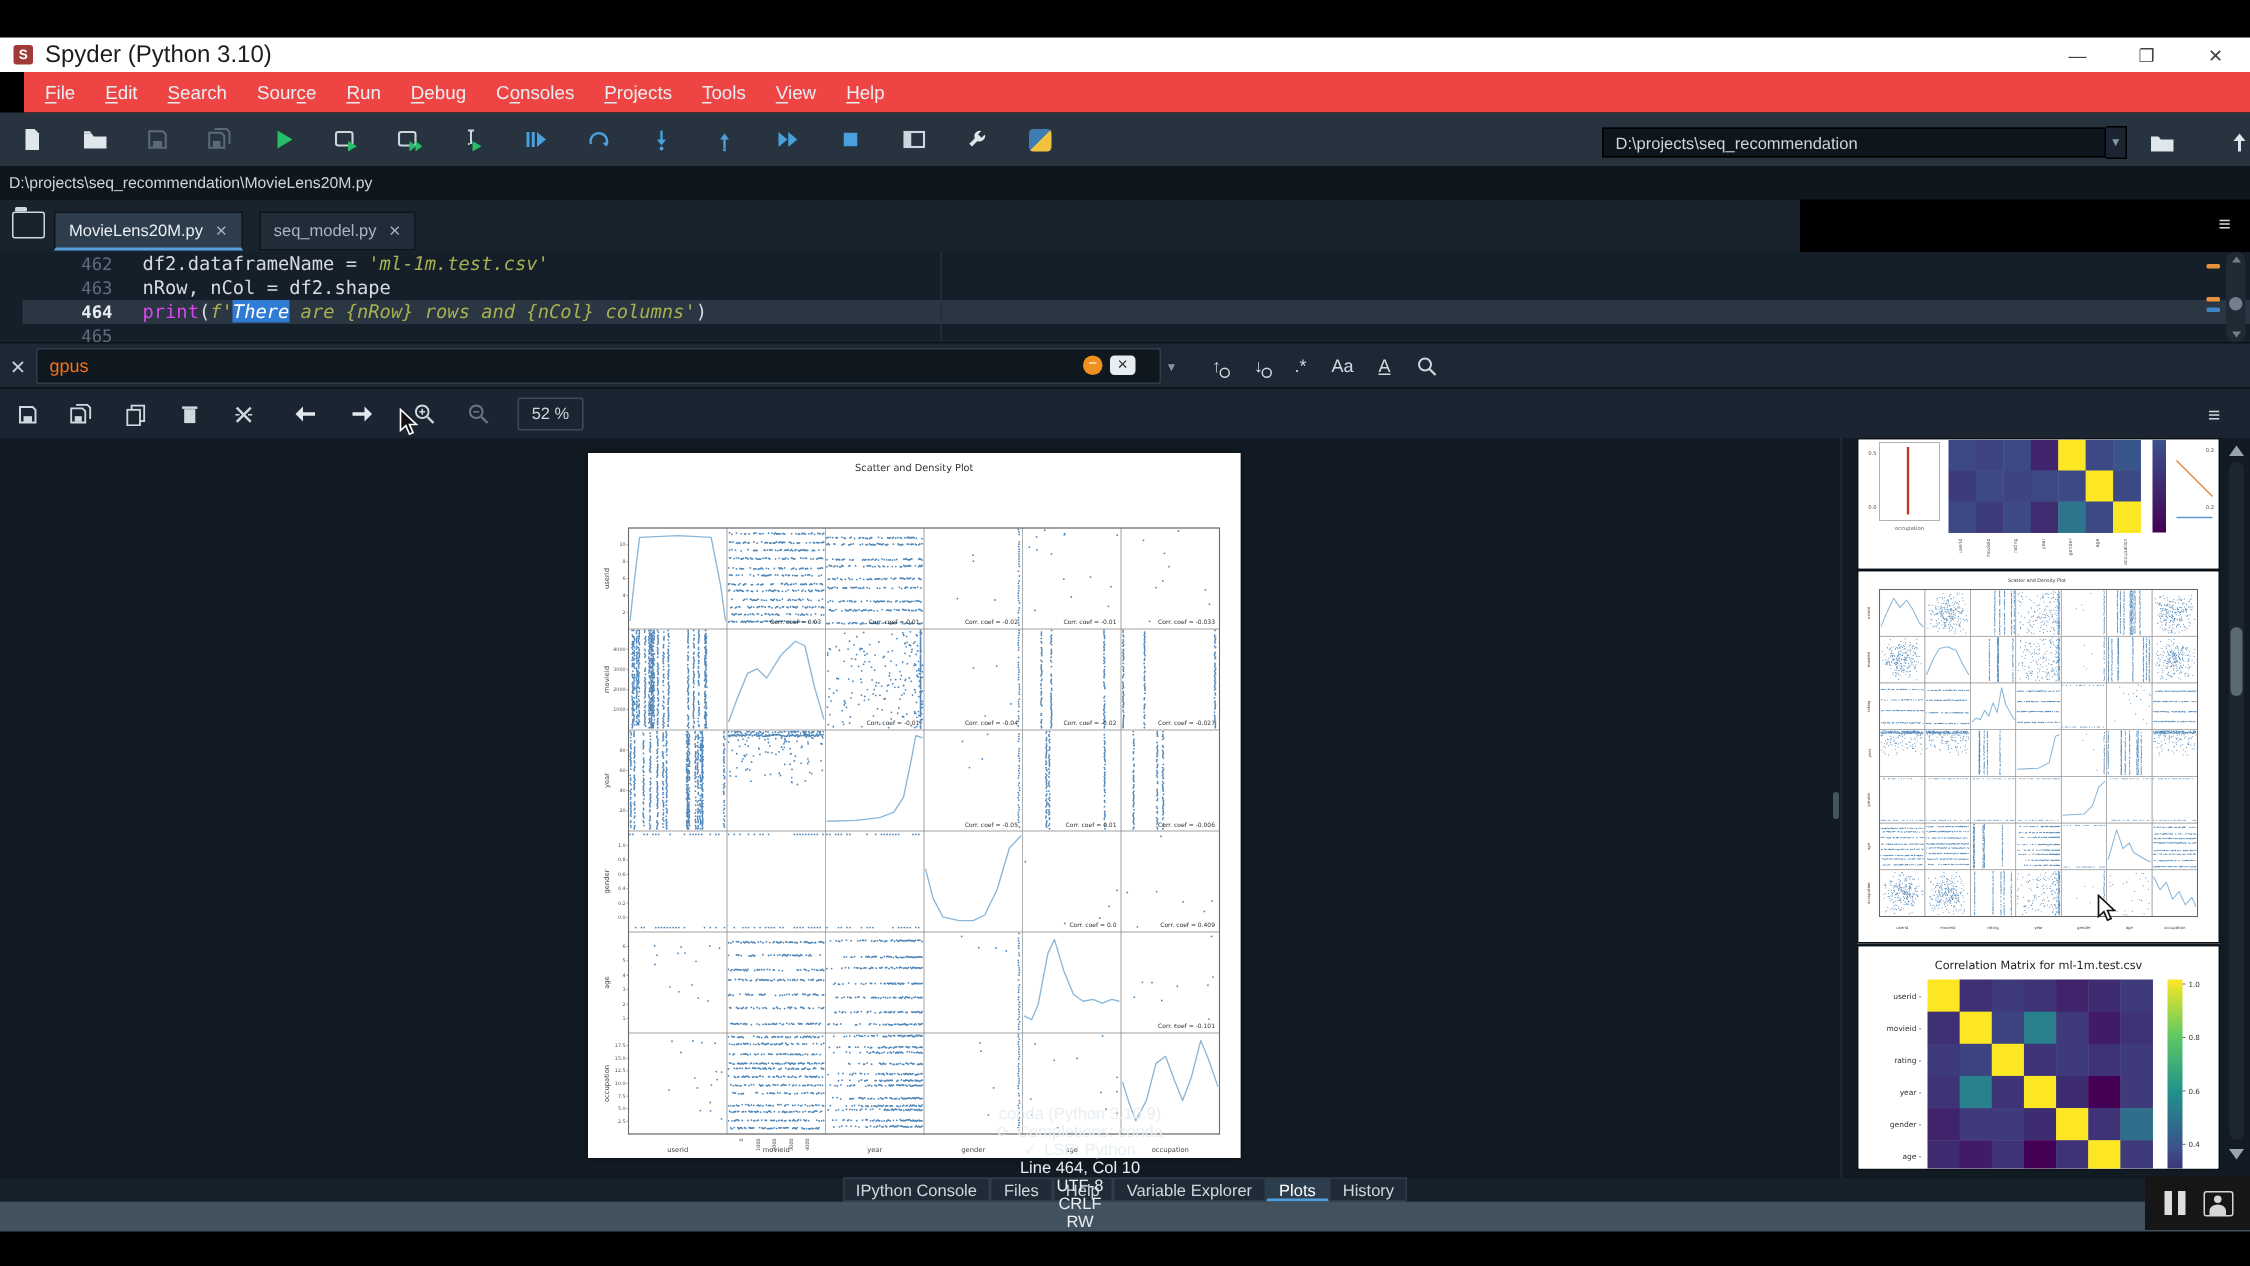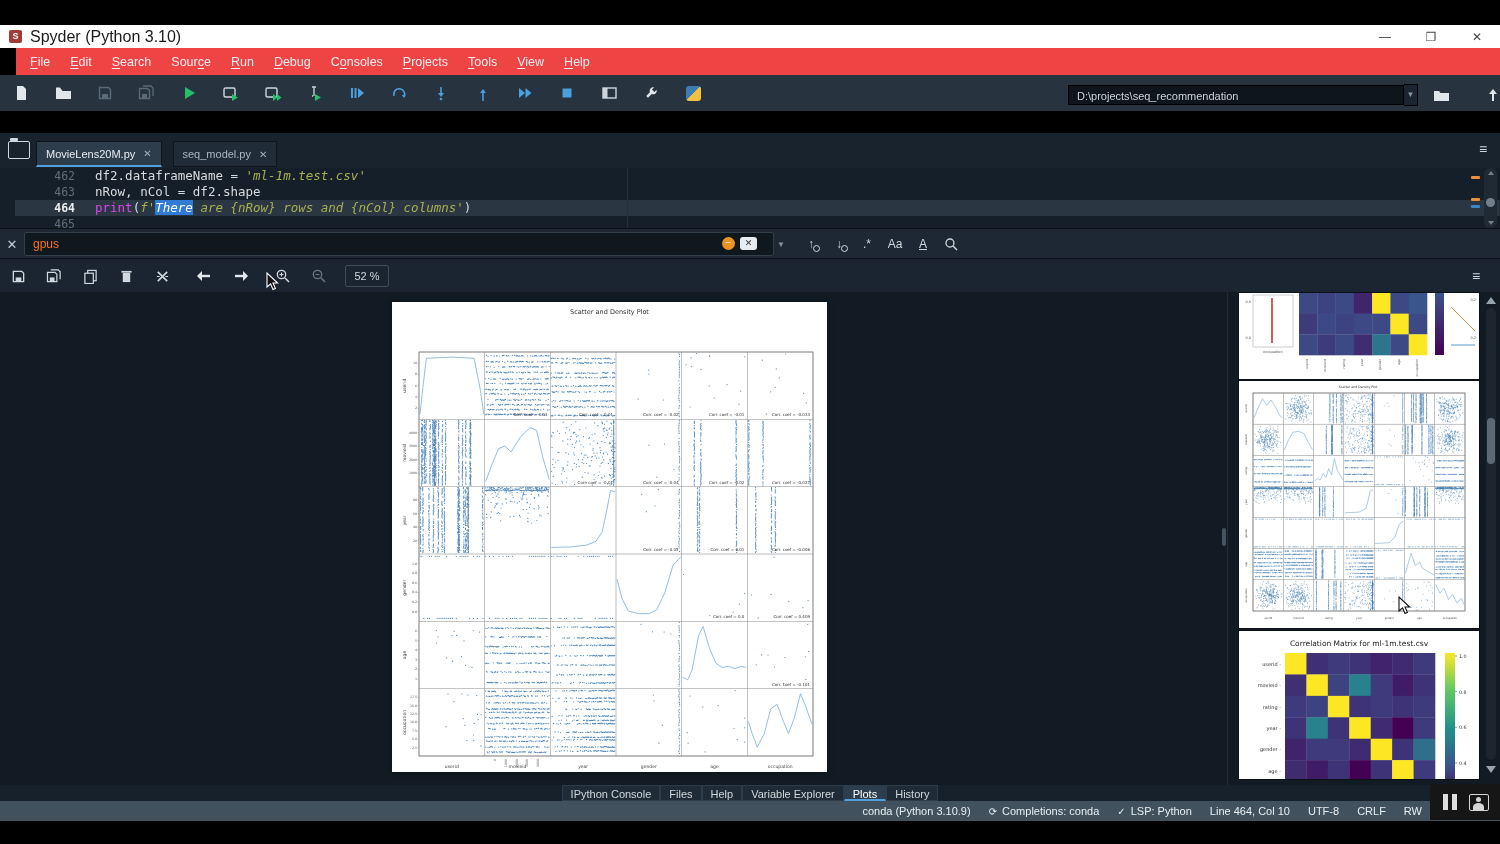--- a/index.html
+++ b/index.html
@@ -22,21 +22,21 @@
   .pylogo{width:15px;height:15px;border-radius:3px;background:linear-gradient(135deg,#3f7cb2 50%,#f2c23e 50%);}
   .wdwrap{position:absolute;left:1068px;top:7px;display:flex;align-items:center;}
   .wdfield{width:336px;height:20px;background:#0e151d;border:1px solid #000;color:#ccd4db;
            font-size:11px;line-height:20px;padding-left:8px;box-sizing:border-box;}
   .wdcaret{width:13px;height:20px;background:#1b2531;border:1px solid #000;border-left:none;color:#8795a1;
            font-size:8px;text-align:center;line-height:20px;}
   
   .pathbar{top:111px;left:0;width:1500px;height:22px;background:#0f161d;color:#cdd5dc;font-size:10.5px;
            display:flex;align-items:center;padding-left:6px;box-sizing:border-box;}
   
-  .tabbar{top:133px;left:0;width:1500px;height:35px;background:#19232d;}
+  .tabbar{top:133px;left:0;width:1200px;height:35px;background:#19232d;}
   .browsetabs{position:absolute;left:8px;top:8px;width:20px;height:16px;border:1.5px solid #cfd8de;border-radius:2px;}
   .browsetabs:before{content:"";position:absolute;left:1px;top:-4px;width:8px;height:3px;background:#cfd8de;border-radius:1px;}
   .etab{position:absolute;top:8px;height:26px;display:flex;align-items:center;padding:0 9px;font-size:11px;
         color:#aab6c0;background:#202d39;border:1px solid #0d141b;box-sizing:border-box;}
   .etab.active{background:#2d3d4c;color:#e8edf1;border-bottom:2px solid #53a0dc;}
   .etab .x{margin-left:8px;font-size:10px;color:#9fb0bc;}
   .hamb{color:#cfd8de;font-size:14px;}
   
   .codearea{top:168px;left:0;width:1500px;height:60px;background:#151f29;overflow:hidden;
             font-family:"DejaVu Sans Mono","Liberation Mono",monospace;font-size:12.5px;padding-left:15px;}
@@ -76,21 +76,21 @@
   .scrolltrack{position:absolute;left:258px;top:16px;width:10px;height:452px;background:#1b2630;border-radius:5px;}
   .scrollthumb{position:absolute;left:259px;top:126px;width:8px;height:46px;background:#5a6974;border-radius:4px;}
   .splitter{left:1222px;top:528px;width:4px;height:18px;background:#45555f;border-radius:2px;}
   
   .bottomtabs{top:785px;left:0;width:1500px;height:16px;background:#16212c;display:flex;justify-content:center;}
   .btab{height:16px;padding:0 8px;font-size:11px;line-height:16px;color:#cfd8dc;background:#1f2c38;
         border:1px solid #2e3d4a;box-sizing:border-box;}
   .btab.active{background:#2c3e4e;border-bottom:2px solid #53a0dc;color:#fff;text-align:right;}
   
   .statusbar{top:801px;left:0;width:1500px;height:20px;background:#41525e;color:#e8eef2;font-size:11px;
-             display:flex;align-items:center;justify-content:flex-end;padding-right:78px;box-sizing:border-box;}
+             display:flex;align-items:center;justify-content:flex-end;padding-right:78px;box-sizing:border-box;flex-direction:column;}
   .sitem{margin-left:18px;display:flex;align-items:center;}
   .sicon{margin-right:5px;font-size:10px;}
   
   .recbox{left:1430px;top:784px;width:70px;height:36px;background:#161616;display:flex;align-items:center;justify-content:center;z-index:50;}
   .pausebar{width:5px;height:16px;background:#dedede;margin:0 2px;}
   .personframe{width:18px;height:15px;border:1.5px solid #d5d5d5;border-radius:2px;margin-left:10px;position:relative;overflow:hidden;}
   .personframe:before{content:"";position:absolute;left:5.5px;top:2px;width:5px;height:5px;border-radius:50%;background:#d5d5d5;}
   .personframe:after{content:"";position:absolute;left:2.5px;top:8px;width:11px;height:8px;border-radius:50% 50% 0 0;background:#d5d5d5;}
   svg{display:block}
 </style>
@@ -232,20 +232,23 @@
         </div>
       <div class="tbtn" style="margin-left:18px;">
           <svg width="16" height="16" viewBox="0 0 16 16">
             <path d="M8 14V5" stroke="#dfe6ec" stroke-width="2"></path>
             <path d="M4 7l4-5 4 5z" fill="#dfe6ec"></path>
           </svg>
         </div>
     </div>
   </div>
 
+  <div class="abs pathbar">
+    <span>D:\projects\seq_recommendation\MovieLens20M.py</span>
+  </div>
 
   <div class="abs tabbar">
     <div class="browsetabs"></div>
     <div id="etabs">
         <div class="etab active" style="left: 36px;">
           <span>MovieLens20M.py</span>
           <span class="x">✕</span>
         </div>
         <div class="etab" style="left: 172.5px; justify-content: flex-end;">
           <span>seq_model.py</span>

